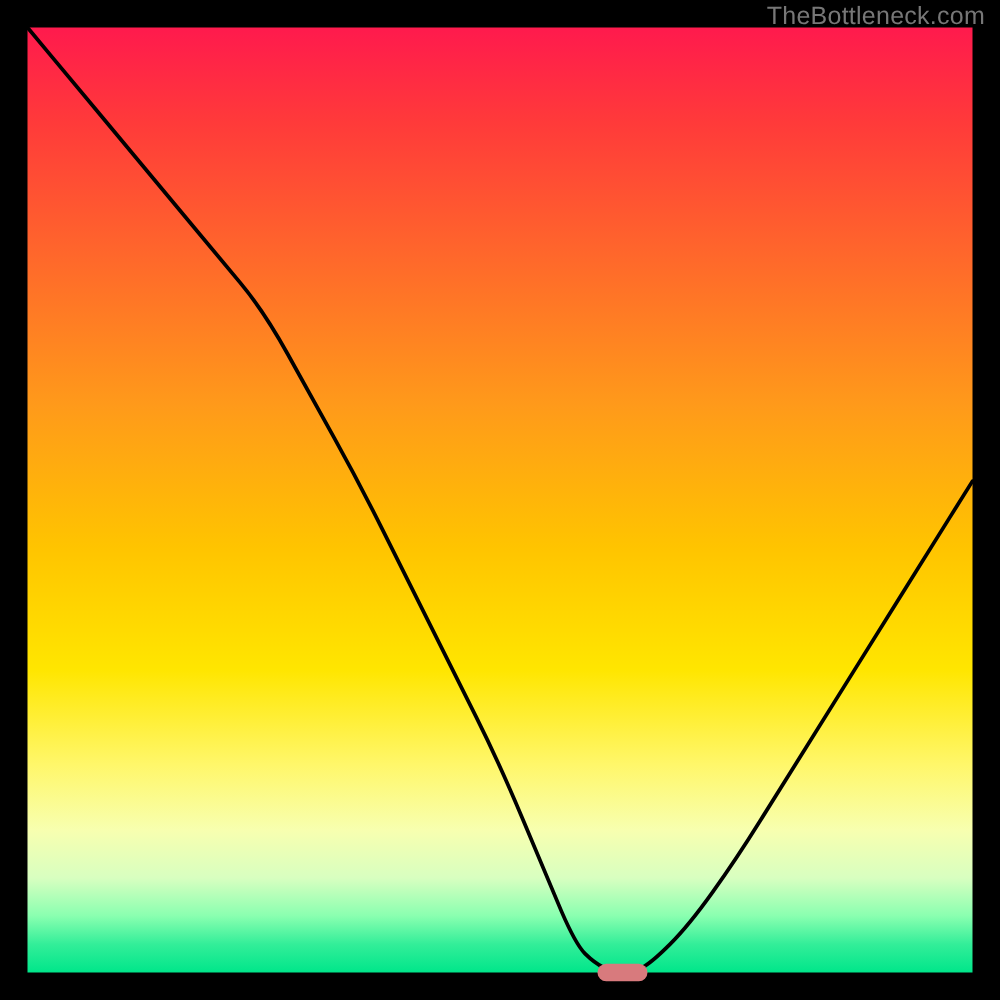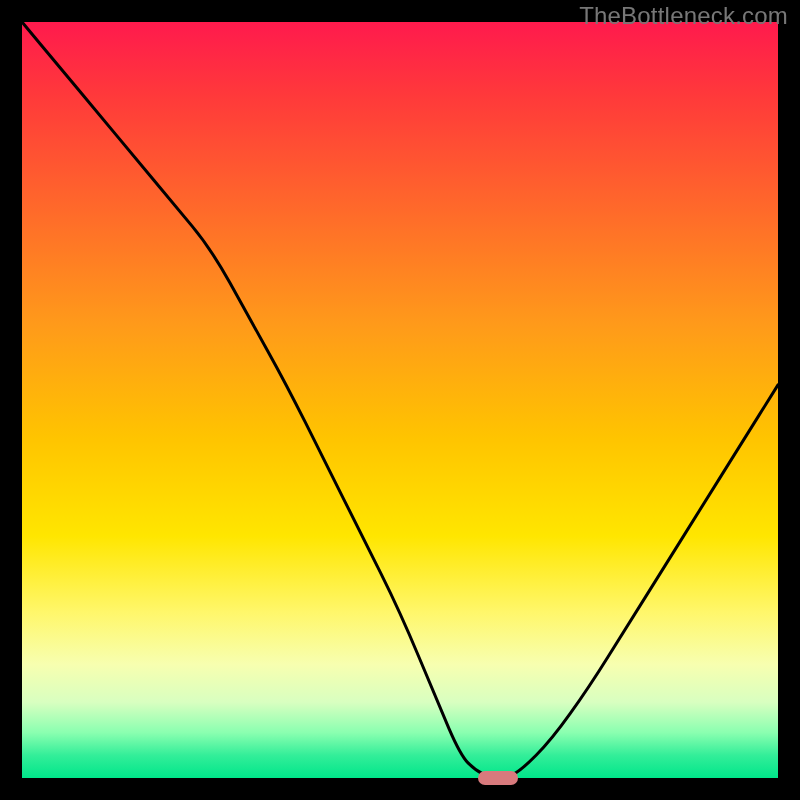--- a/index.html
+++ b/index.html
@@ -35,21 +35,21 @@
       #8affb0 94%,
       #33ee99 97%,
       #00e68a 100%
     );
   }
   .watermark {
     position: absolute;
     top: 2px;
     right: 12px;
     font-family: Arial, Helvetica, sans-serif;
-    font-size: 24px;
+    font-size: 20px;
     color: #777;
     letter-spacing: 0.2px;
     user-select: none;
     z-index: 5;
   }
   svg.curve {
     position: absolute;
     left: 0;
     top: 0;
     width: 756px;

